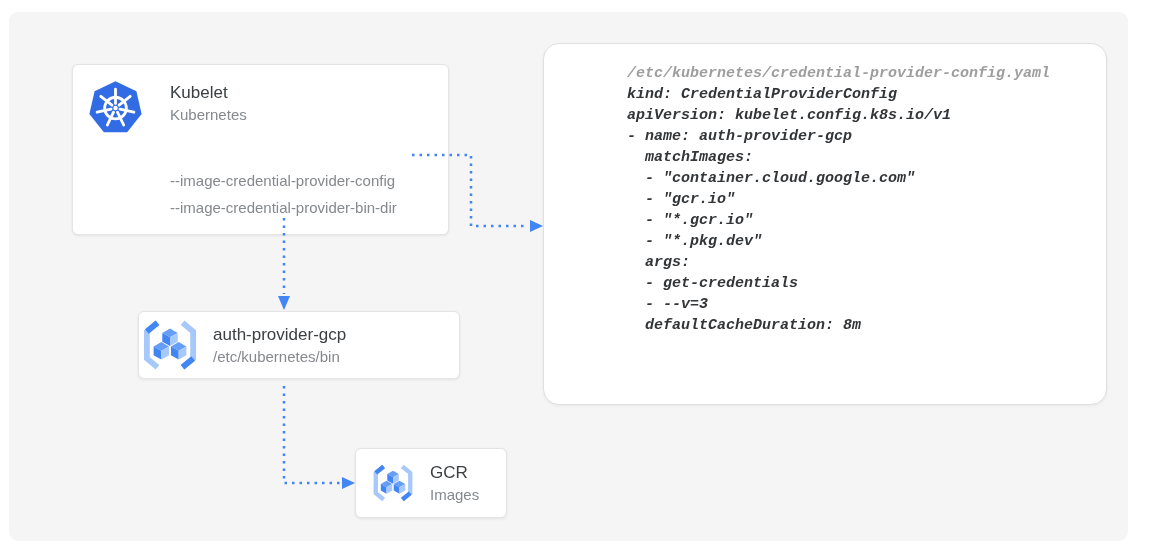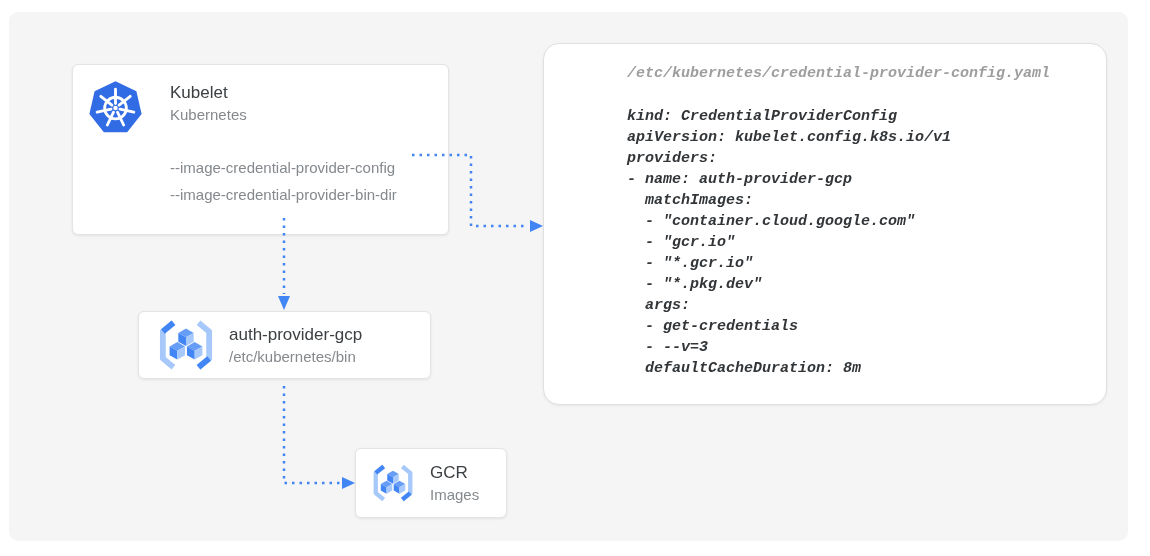--- a/index.html
+++ b/index.html
@@ -20,21 +20,21 @@
   }
   .node {
     position: absolute;
     background: #ffffff;
     border: 1px solid #e4e4e4;
     border-radius: 6px;
     box-shadow: 0 1px 3px rgba(0,0,0,0.08);
     z-index: 1;
   }
   .node-kubelet { left: 72px; top: 64px; width: 377px; height: 171px; padding: 13px 14px; }
-  .node-auth    { left: 138px; top: 311px; width: 293px; height: 68px; display: flex; align-items: center; padding: 0 16px; }
+  .node-auth    { left: 138px; top: 311px; width: 322px; height: 68px; display: flex; align-items: center; padding: 0 0; }
   .node-gcr     { left: 355px; top: 448px; width: 152px; height: 70px; display: flex; align-items: center; padding: 0 14px; }
 
   .node-header { display: flex; align-items: flex-start; }
   .icon-wrap { flex: 0 0 auto; display: flex; align-items: center; justify-content: center; }
   .k8s-icon-wrap { width: 57px; height: 57px; margin-top: 1px; }
   .gcr-icon-wrap-lg { width: 62px; height: 54px; margin-right: 12px; }
   .gcr-icon-wrap-sm { width: 46px; height: 44px; margin-right: 14px; }
 
   .text-col { margin-left: 26px; padding-top: 3px; }
   .node-auth .text-col, .node-gcr .text-col { margin-left: 0; padding-top: 0; }
@@ -43,21 +43,21 @@
     color: #3c4043;
     line-height: 23px;
     white-space: nowrap;
   }
   .box-subtitle {
     font-size: 15px;
     color: #85898d;
     line-height: 21px;
     white-space: nowrap;
   }
-  .flag-list { margin-left: 83px; margin-top: 18px; }
+  .flag-list { margin-left: 83px; margin-top: 31px; }
   .flag {
     font-size: 15px;
     color: #85898d;
     line-height: 27px;
     white-space: nowrap;
   }
 
   .code-panel {
     position: absolute;
     left: 543px; top: 43px;
@@ -71,21 +71,21 @@
   }
   .code-path {
     font-family: "Liberation Mono", monospace;
     font-style: italic;
     font-weight: bold;
     font-size: 15px;
     color: #9e9e9e;
     line-height: 21px;
     white-space: pre;
   }
-  .code-block { margin-top: 22px; }
+  .code-block { }
   .code-line {
     font-family: "Liberation Mono", monospace;
     font-style: italic;
     font-weight: bold;
     font-size: 15px;
     color: #333639;
     line-height: 21px;
     white-space: pre;
   }
 
@@ -181,21 +181,20 @@
       <div class="box-title">GCR</div>
       <div class="box-subtitle">Images</div>
     </div>
   </div>
 
   <div class="code-panel">
     <div class="code-path">/etc/kubernetes/credential-provider-config.yaml</div>
     <div class="code-block">
       <div class="code-line">kind: CredentialProviderConfig</div>
       <div class="code-line">apiVersion: kubelet.config.k8s.io/v1</div>
-      <div class="code-line">providers:</div>
       <div class="code-line">- name: auth-provider-gcp</div>
       <div class="code-line">  matchImages:</div>
       <div class="code-line">  - "container.cloud.google.com"</div>
       <div class="code-line">  - "gcr.io"</div>
       <div class="code-line">  - "*.gcr.io"</div>
       <div class="code-line">  - "*.pkg.dev"</div>
       <div class="code-line">  args:</div>
       <div class="code-line">  - get-credentials</div>
       <div class="code-line">  - --v=3</div>
       <div class="code-line">  defaultCacheDuration: 8m</div>

